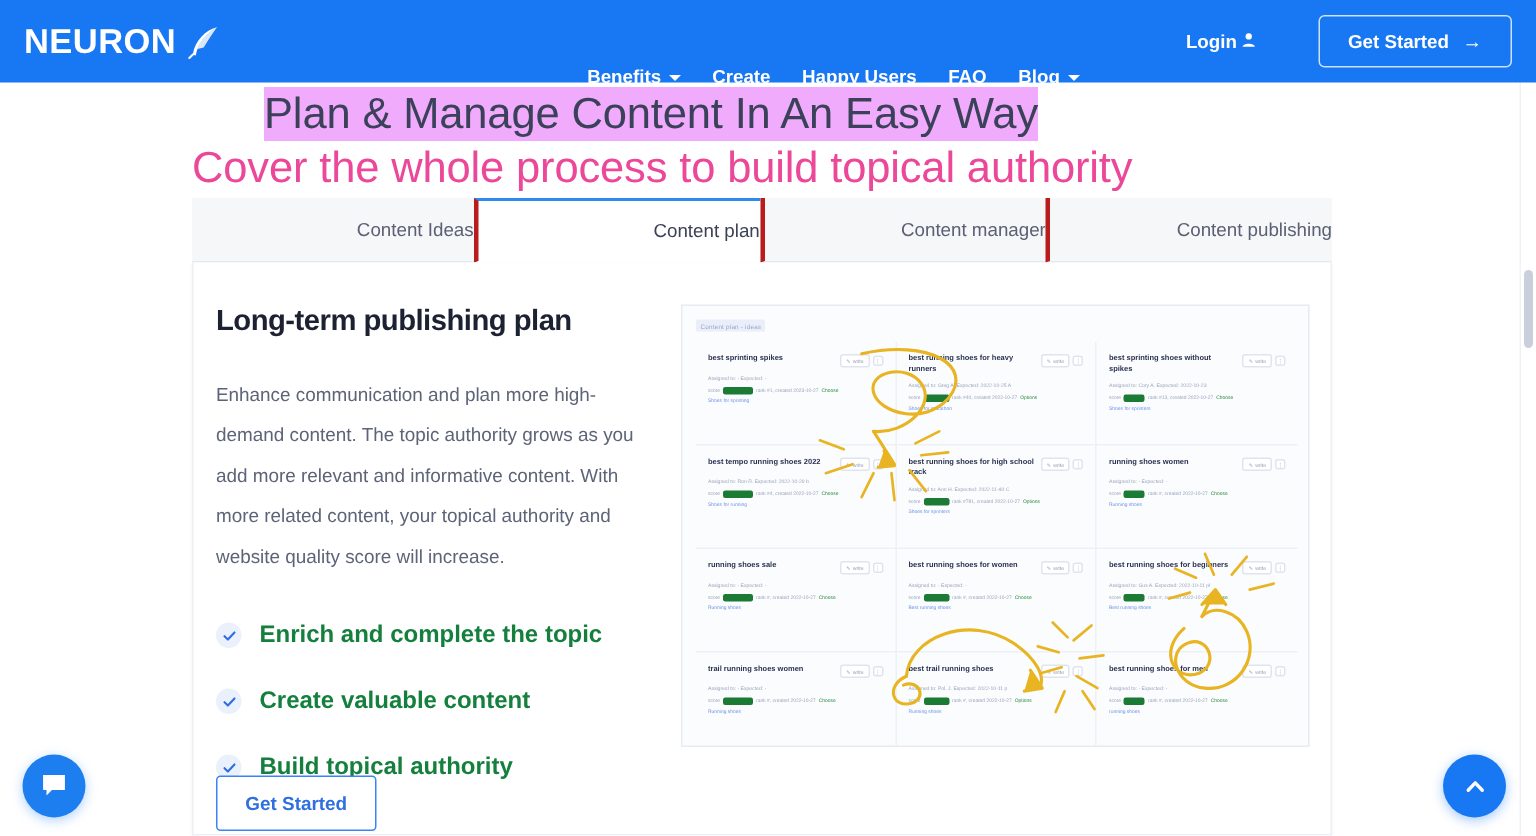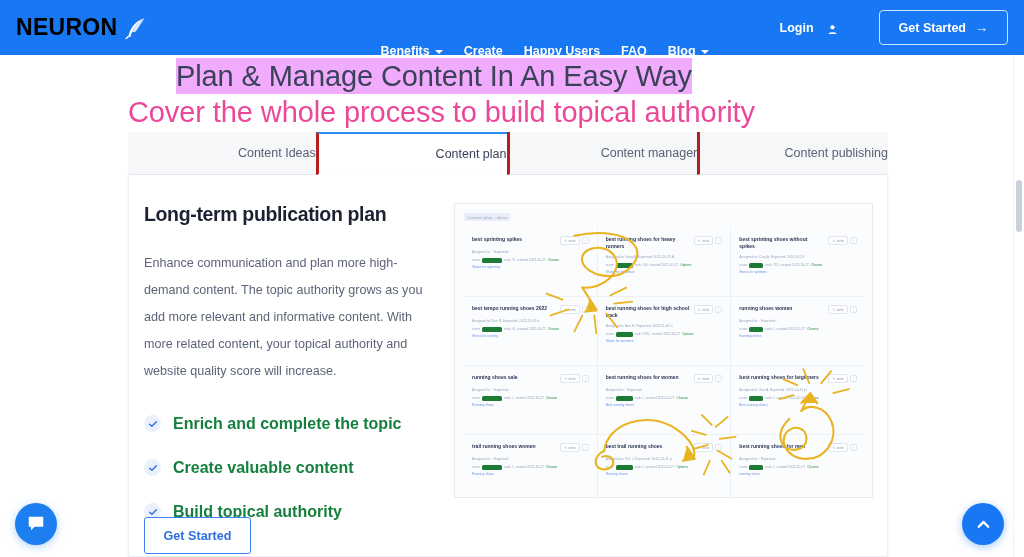--- a/index.html
+++ b/index.html
@@ -15,35 +15,35 @@
 
   
   .navbar {
     position:absolute; top:0; left:0; width:1024px; height:55px;
     background:#1877F2;
     display:flex; align-items:center;
     z-index: 30;
   }
   .brand { display:flex; align-items:center; margin-left:16px; gap:6px; }
   .brand-word {
-    color:#000000; font-weight:800; font-size:23px; letter-spacing:0.3px;
+    color:#ffffff; font-weight:800; font-size:23px; letter-spacing:0.3px;
     font-family:"Liberation Sans", sans-serif;
   }
   .feather { width:26px; height:26px; position:relative; display:block; }
 
   .nav-links { display:flex; align-items:center; gap:21px; margin-left:auto; }
   .nav-link {
     color:#ffffff; font-size:12.5px; font-weight:700; white-space:nowrap;
     display:flex; align-items:center; gap:5px; cursor:pointer;margin-top:46px;
   }
   .caret {
     width:0;height:0;border-left:4px solid transparent;border-right:4px solid transparent;
     border-top:4.5px solid #ffffff; display:inline-block; margin-top:2px;
   }
-  .nav-login { margin-left:22px; display:flex; align-items:flex-end; gap:13px;
+  .nav-login { margin-left:22px; display:flex; align-items:flex-start; gap:2px;
     color:#fff; font-size:12.5px; font-weight:700; cursor:pointer;padding-left:28px; }
   .user-ico { width:11px; height:11px; display:block; }
   .cta-btn {
     margin-left:20px; margin-right:16px;
     border:1.3px solid rgba(255,255,255,.78);
     border-radius:4px;
     height:35px; padding:0 19px;
     display:flex; align-items:center; gap:9px;
     color:#fff; font-size:12.5px; font-weight:700;
     background:transparent; cursor:pointer; white-space:nowrap;
@@ -261,21 +261,21 @@
       <span>Content manager</span>
     </div>
     <div class="tab">
       <span>Content publishing</span>
     </div>
   </div>
 
   <div class="panel">
 
     <div class="left-col">
-      <div class="lc-title">Long-term publication plan</div>
+      <div class="lc-title">Long-term publishing plan</div>
       <div class="lc-body">Enhance communication and plan more high-demand content. The topic authority grows as you add more relevant and informative content. With more related content, your topical authority and website quality score will increase.</div>
 
       <div class="lc-list">
         <div class="lc-item">
           <span class="chk">
             <svg width="10" height="10" viewBox="0 0 12 12">
               <path d="M2 6.2 L4.7 8.8 L10 3.2" stroke="#2f6fe0" stroke-width="1.7" fill="none" stroke-linecap="round" stroke-linejoin="round"></path>
             </svg>
           </span>
           <span class="lc-item-label">Enrich and complete the topic</span>

